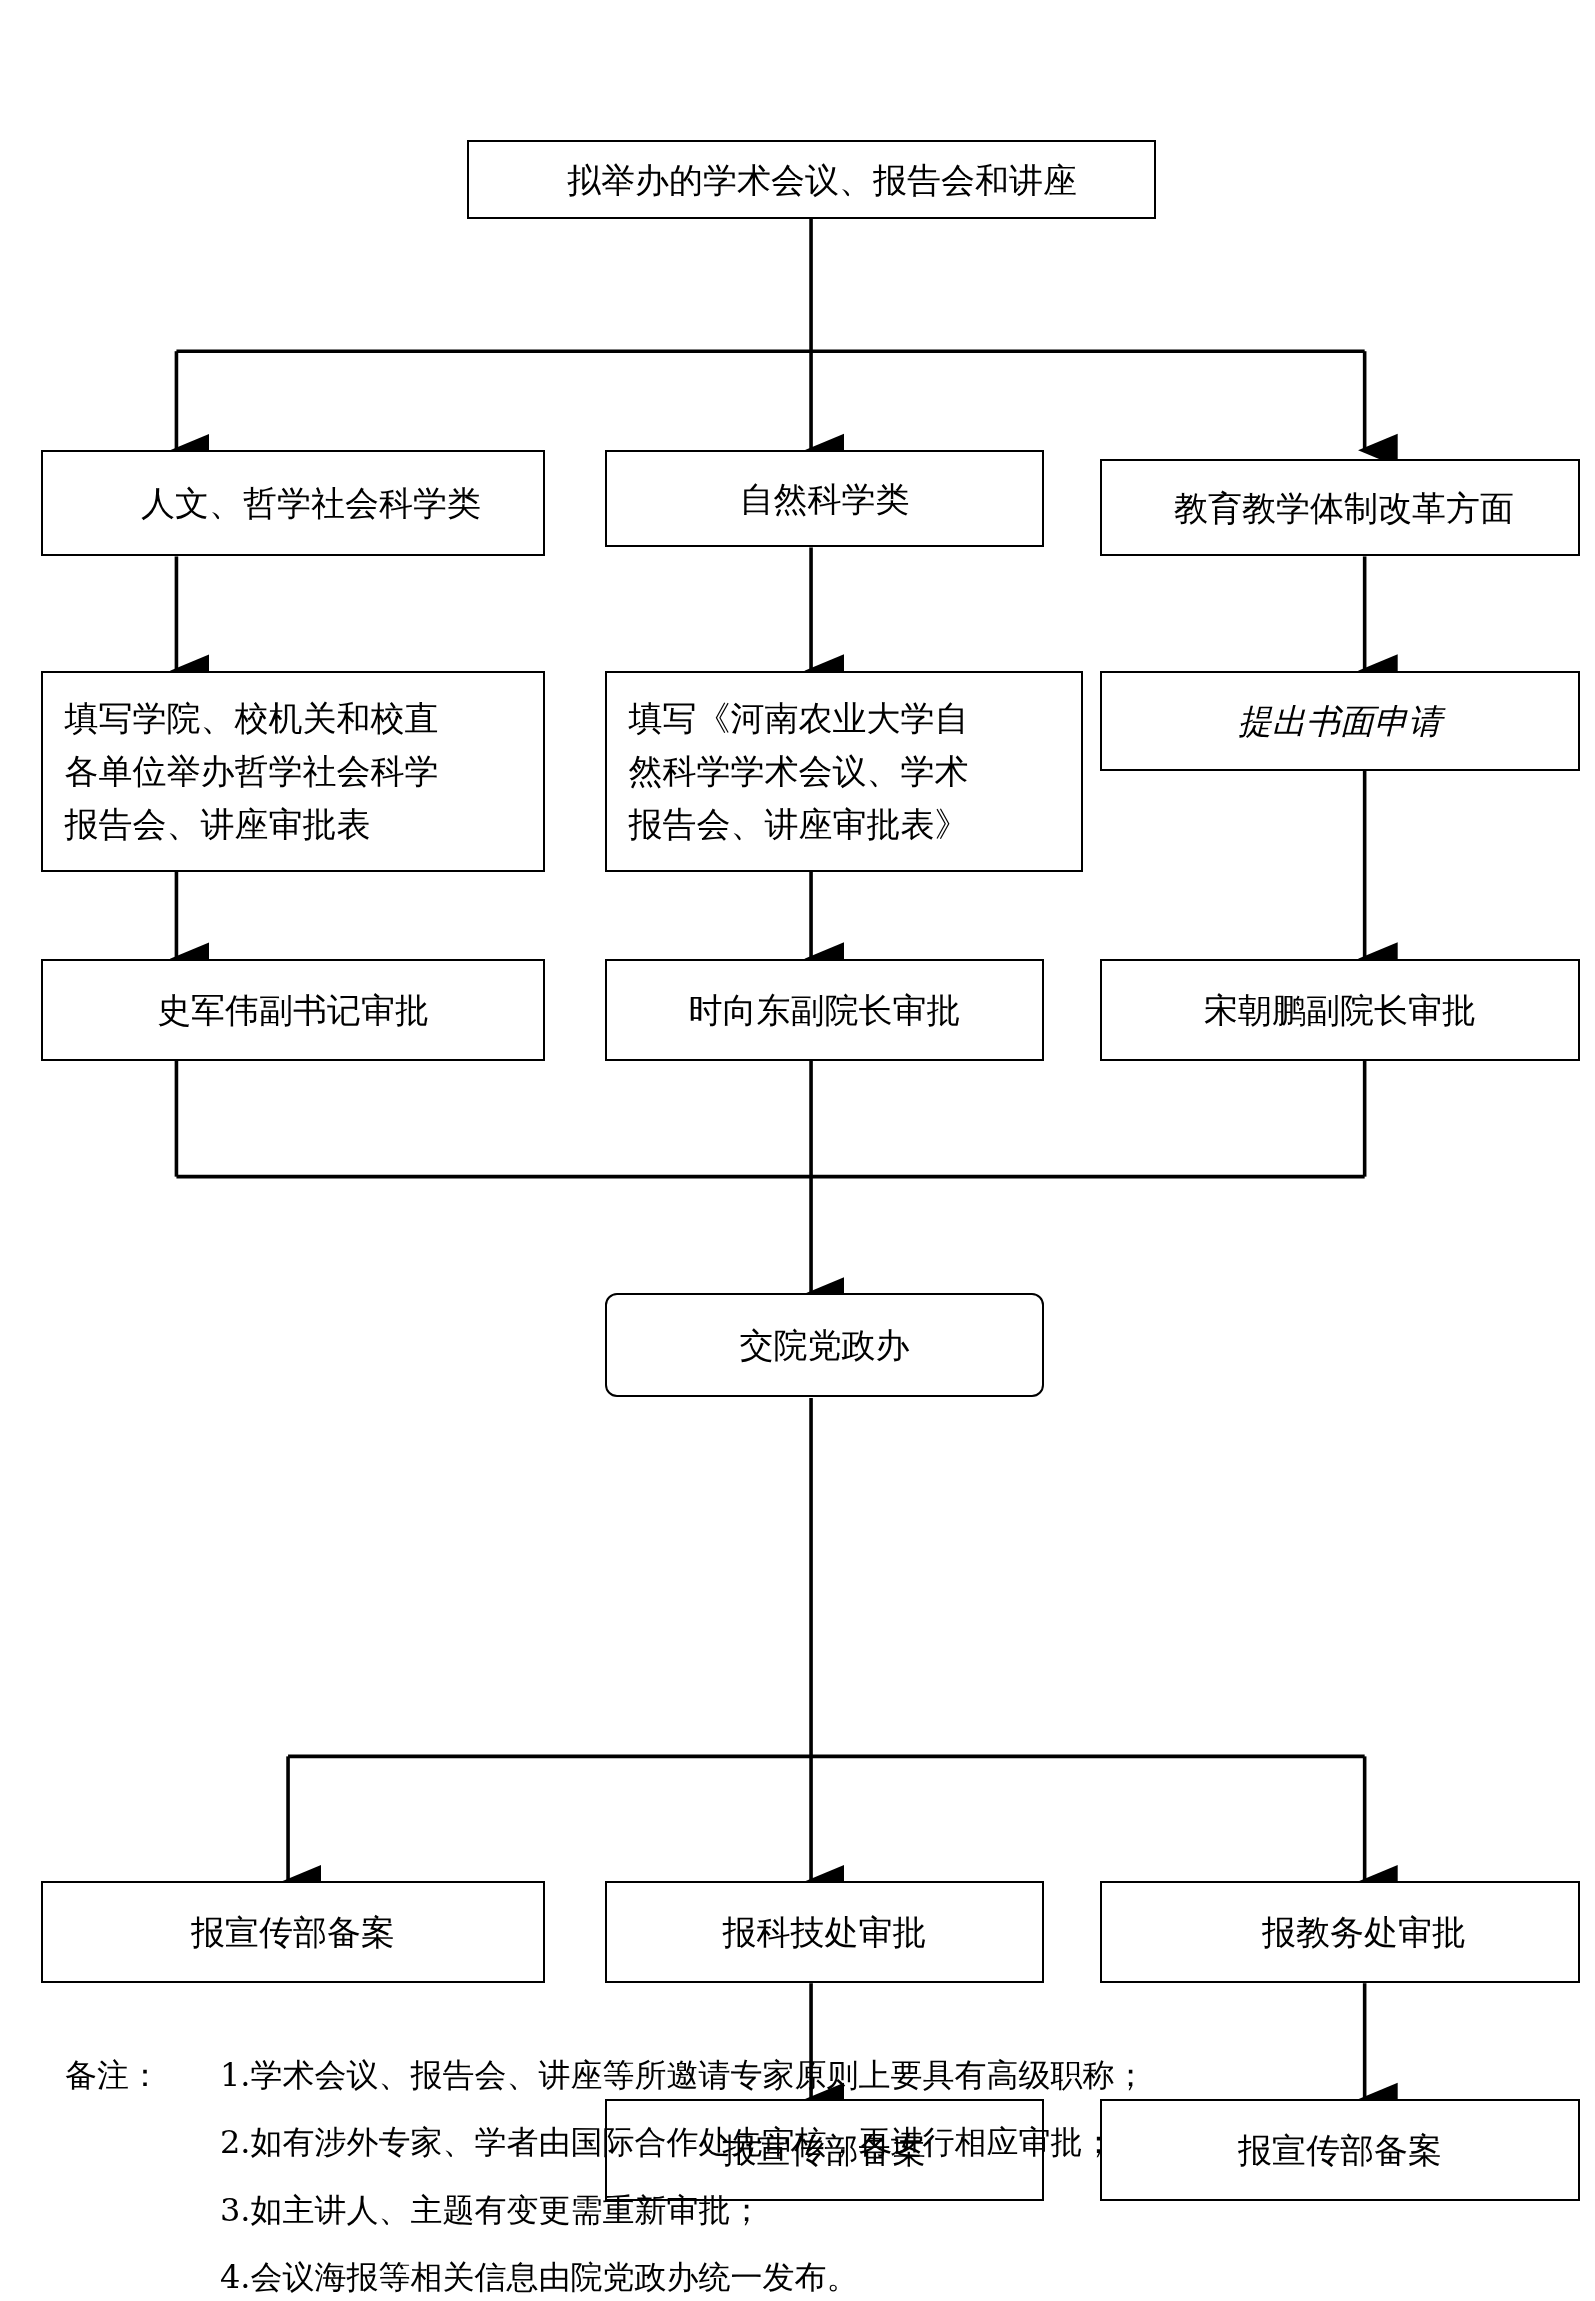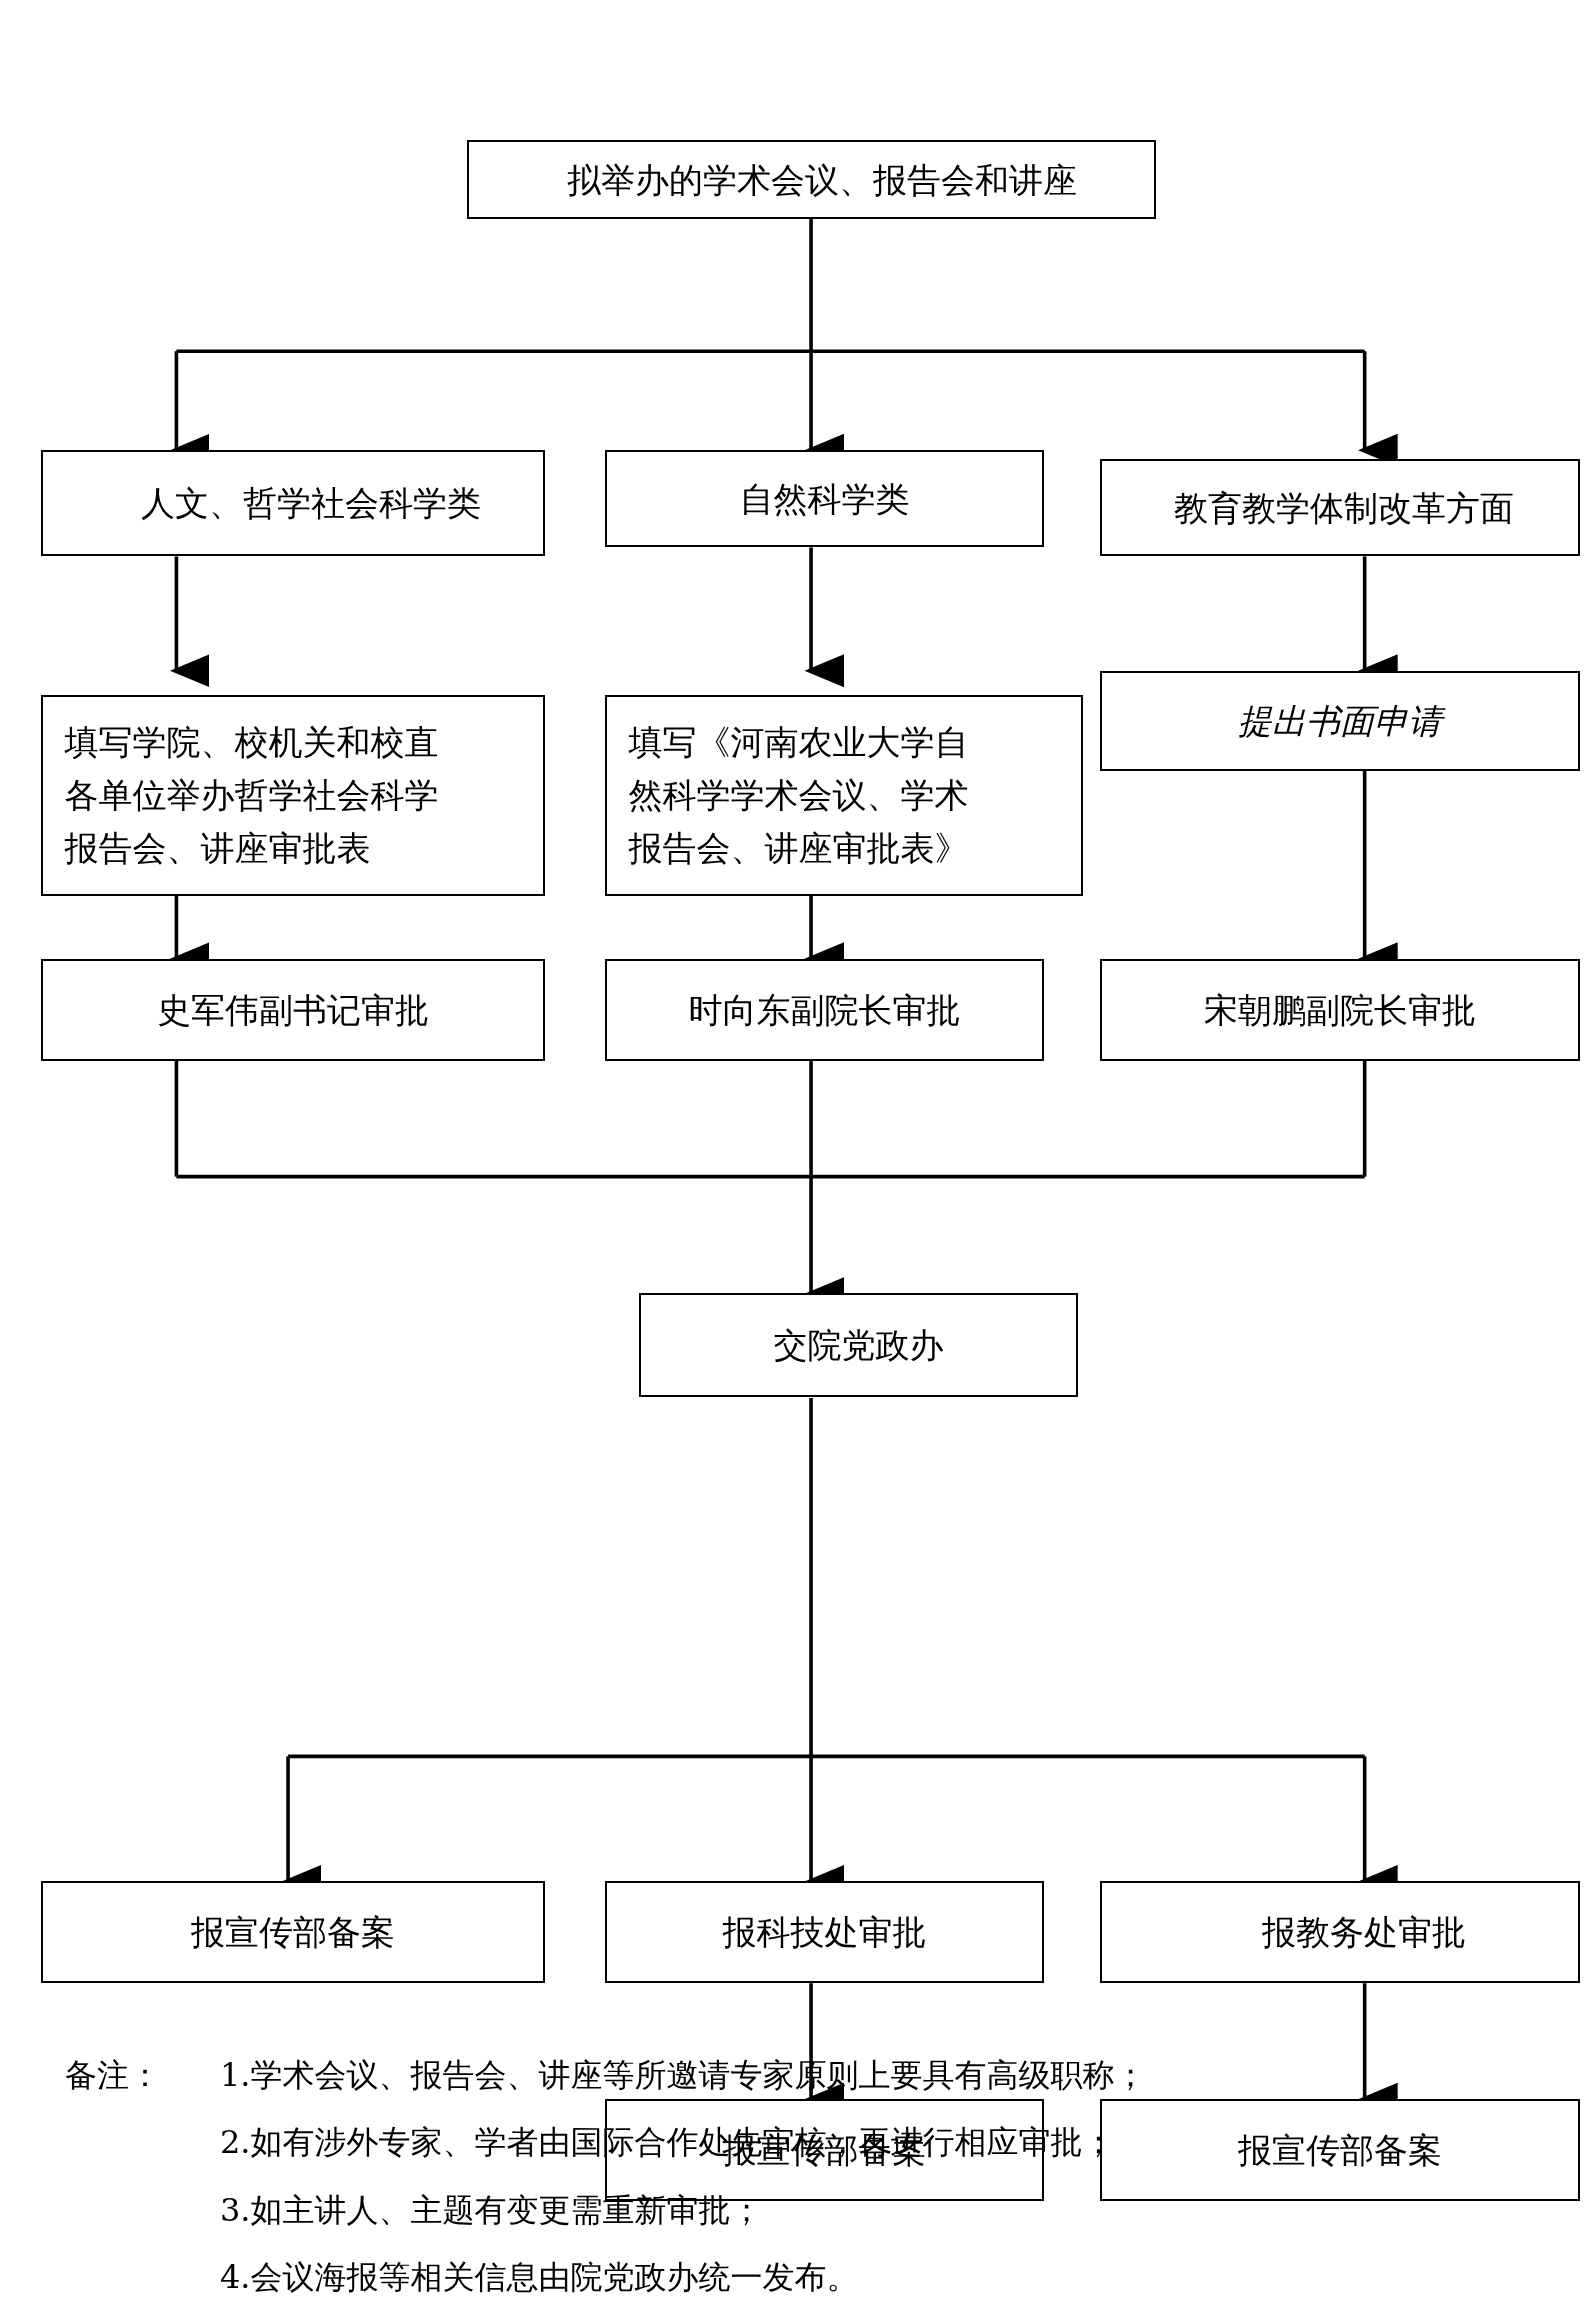--- a/index.html
+++ b/index.html
@@ -42,21 +42,20 @@
   }
   .node .label {
     display: block;
     width: 100%;
     text-align: center;
     white-space: pre-line;
   }
   .node.multiline {
     justify-content: flex-start;
     padding: 12.6px 18px 12.6px 21.6px;
-    margin-top: 24px;
   }
   .node.multiline .label {
     text-align: left;
     line-height: 1.55;
   }
   .notes {
     position: absolute;
     left: 65px;
     top: 2054px;
     width: 1440px;
@@ -160,21 +159,21 @@
   <div class="node" style="left:41px; top:959px; width:504px; height:102px;">
     <span class="label">史军伟副书记审批</span>
   </div>
   <div class="node" style="left:605px; top:959px; width:439px; height:102px;">
     <span class="label">时向东副院长审批</span>
   </div>
   <div class="node" style="left:1100px; top:959px; width:480px; height:102px;">
     <span class="label">宋朝鹏副院长审批</span>
   </div>
 
-  <div class="node" style="left:639px; top:1293px; width:439px; height:104px;">
+  <div class="node" style="left:605px; top:1293px; width:439px; height:104px;border-radius:12px;">
     <span class="label">交院党政办</span>
   </div>
 
   <div class="node" style="left:41px; top:1881px; width:504px; height:102px;">
     <span class="label">报宣传部备案</span>
   </div>
   <div class="node" style="left:605px; top:1881px; width:439px; height:102px;">
     <span class="label">报科技处审批</span>
   </div>
   <div class="node" style="left:1100px; top:1881px; width:480px; height:102px;padding-left:48px;">

